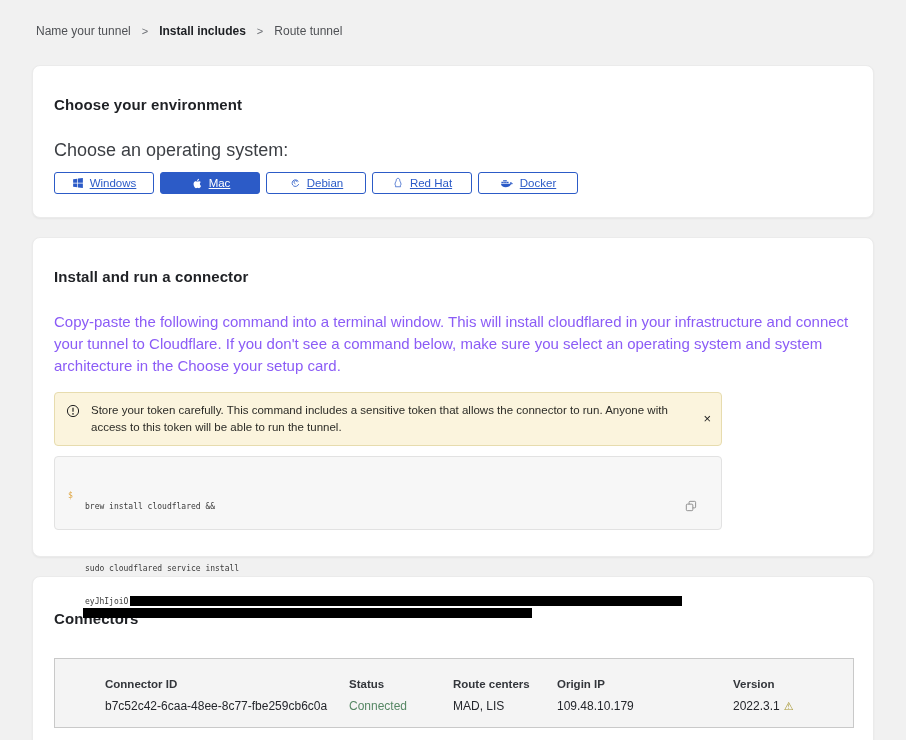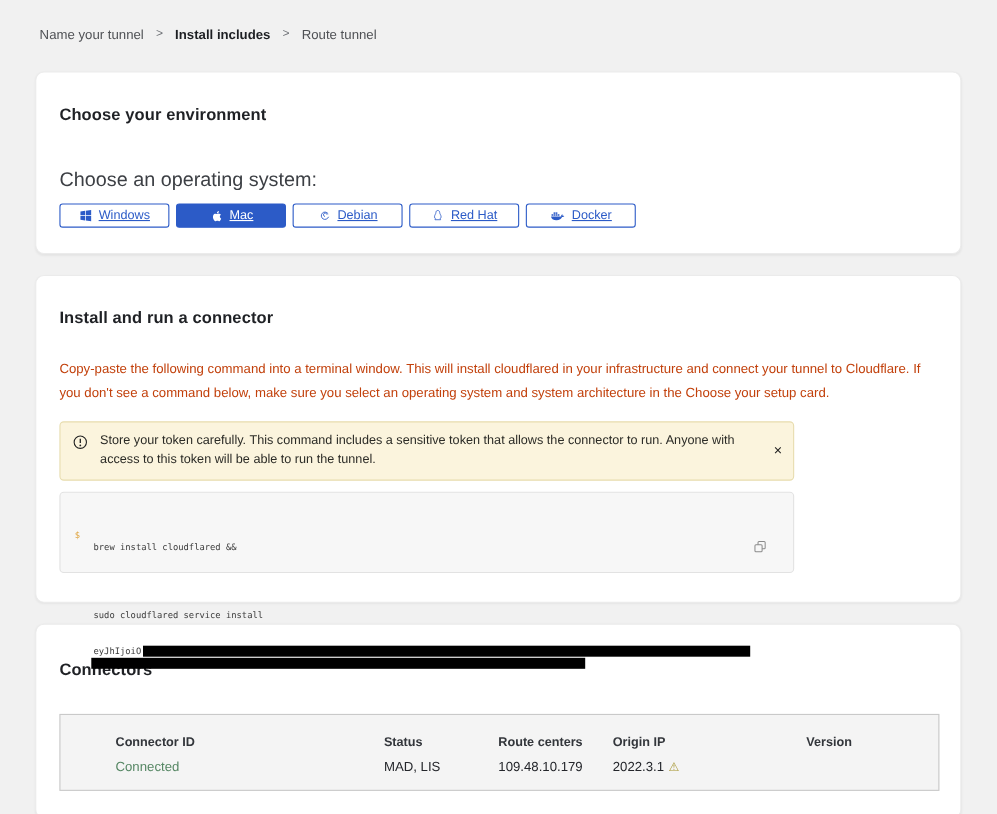--- a/index.html
+++ b/index.html
@@ -29,40 +29,40 @@
     border-radius: 8px;
     box-shadow: 0 1px 2px rgba(0,0,0,0.05);
   }
   .card h2 {
     font-size: 15px; font-weight: bold; color: #1F2125;
     letter-spacing: .1px;
   }
 
   
   .card-environment { margin-top: 27px; padding: 30px 21px 23px 21px; }
-  .card-environment h2 { margin-bottom: 40px; }
+  .card-environment h2 { margin-bottom: 27px; }
   .os-label { font-size: 18px; color: #3C3F44; margin-bottom: 11px; }
   .os-row { display: flex; gap: 6px; }
   .os-btn {
     width: 100px; height: 22px;
     display: flex; align-items: center; justify-content: center; gap: 6px;
     background: #FFFFFF;
     border: 1px solid #2C5BC7; border-radius: 3px;
     color: #2C5BC7; font-size: 11.5px;
     font-family: "Liberation Sans", sans-serif;
     cursor: pointer; padding: 0; text-decoration: underline;
   }
   .os-btn.selected { background: #2C5BC7; color: #FFFFFF; }
   .os-btn svg { display: block; }
 
   
   .card-install { margin-top: 19px; padding: 30px 21px 26px 21px; }
   .card-install h2 { margin-bottom: 26px; }
   .install-desc {
-    font-size: 12px; line-height: 22px; color: #c2410c;
+    font-size: 15px; line-height: 22px; color: #8b5cf6;
     max-width: 796px; margin-bottom: 15px;
   }
 
   .warning-banner {
     position: relative;
     width: 668px;
     background: #FBF4DD;
     border: 1px solid #E7DCAE;
     border-radius: 4px;
     padding: 9px 34px 9px 36px;
@@ -233,19 +233,20 @@
   <h2>Connectors</h2>
   <div class="connectors-table">
     <div class="tbl-grid tbl-head">
       <span>Connector ID</span>
       <span>Status</span>
       <span>Route centers</span>
       <span>Origin IP</span>
       <span>Version</span>
     </div>
     <div class="tbl-grid tbl-row">
+      <span>b7c52c42-6caa-48ee-8c77-fbe259cb6c0a</span>
       <span class="status-connected">Connected</span>
       <span>MAD, LIS</span>
       <span>109.48.10.179</span>
       <span><span>2022.3.1</span><span class="version-warning">⚠</span></span>
     </div>
   </div>
 </section>
 
 </body></html>

